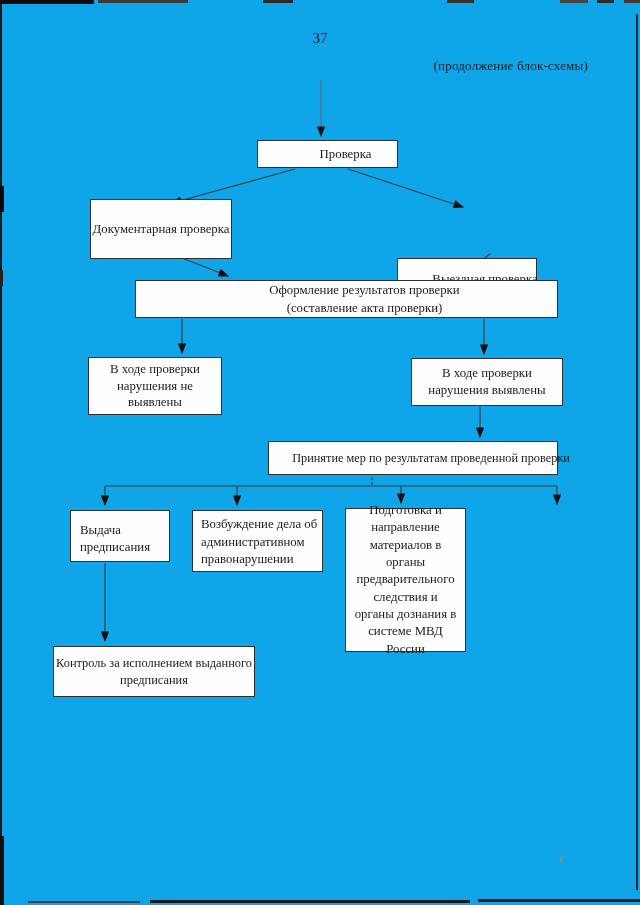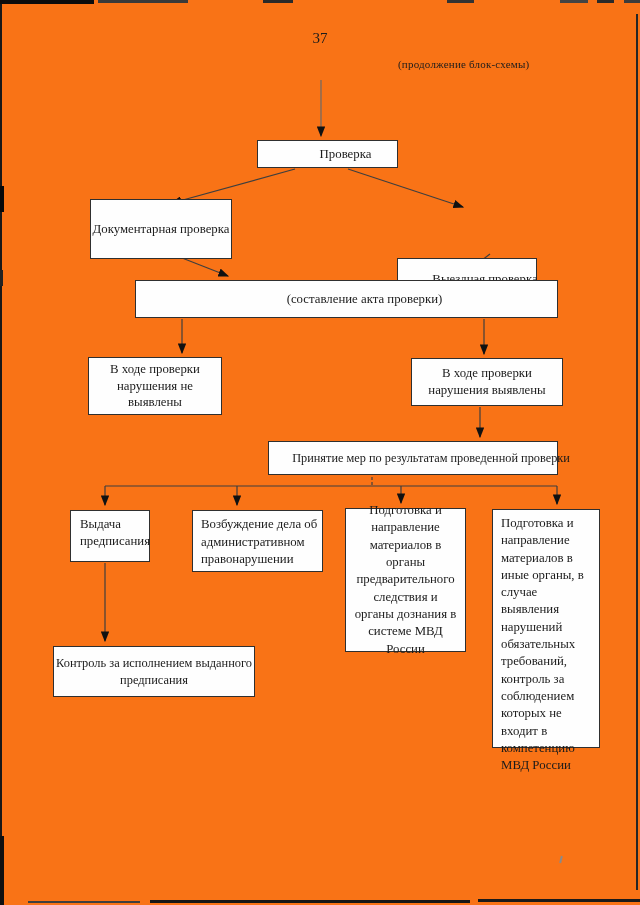--- a/index.html
+++ b/index.html
@@ -4,41 +4,41 @@
 <style>
   * { margin:0; padding:0; box-sizing:border-box; }
   html,body { background:#ffffff; }
   body {
     width:640px; height:905px;
     font-family:"Liberation Serif","DejaVu Serif",serif;
     color:#1c1c1c;
   }
   .page {
     position:relative; width:640px; height:905px;
-    background:#f97316; overflow:hidden;
+    background:#0ea5e9; overflow:hidden;
   }
   .txt { position:absolute; }
   .page-number { left:300px; top:30px; width:40px; text-align:center; font-size:15px; }
-  .note { left:398px; top:58px; width:190px; text-align:left; font-size:11px; letter-spacing:0.2px; }
+  .note { left:398px; top:58px; width:190px; text-align:right; font-size:13px; letter-spacing:0.2px; }
 
   .node {
     position:absolute; border:1.6px solid #2f2f2f; background:#fefefe;
     font-size:12.8px; line-height:17px; color:#1b1b1b;
   }
   .c { display:flex; flex-direction:column; align-items:center; justify-content:center; text-align:center; }
   .nowrap { white-space:nowrap;padding-left:36px; }
 
   .n-proverka      { left:257px; top:140px; width:141px; height:28px; }
   .n-dokument      { left:90px;  top:199px; width:142px; height:60px; }
   .n-vyezd         { left:397px; top:210px; width:140px; height:43px;margin-top:48px; }
   .n-oformlenie    { left:135px; top:280px; width:423px; height:38px; line-height:18px; }
   .n-nevyyavleny   { left:88px;  top:357px; width:134px; height:58px; line-height:16.5px; }
   .n-vyyavleny     { left:411px; top:358px; width:152px; height:48px;text-align:center; }
   .n-prinyatie     { left:268px; top:441px; width:290px; height:34px; font-size:12.3px; }
-  .n-vydacha       { left:70px;  top:510px; width:80px; height:52px; padding:5px 3px 0 9px; }
+  .n-vydacha       { left:70px;  top:510px; width:100px; height:52px; padding:11px 3px 0 9px; }
   .n-vozbuzhdenie  { left:192px; top:510px; width:131px; height:62px; padding:5px 3px 4px 8px; line-height:17.5px; }
   .n-mvd           { left:345px; top:508px; width:121px; height:144px; padding:2px 8px; line-height:17.3px; }
   .n-inye          { left:492px; top:509px; width:108px; height:239px; padding:5px 1px 0 8px; line-height:17.3px; }
   .n-kontrol       { left:45px;  top:646px; width:202px; height:51px; font-size:12.4px;margin-left:8px; }
 
   .connectors { position:absolute; left:0; top:0; pointer-events:none; }
 
   
   .art { position:absolute; background:#141414; }
   .a-left   { left:0; top:0; width:2px; height:905px; background:#181818; }
@@ -97,20 +97,21 @@
 
   <div class="node c n-dokument">
     <span>Документарная проверка</span>
   </div>
 
   <div class="node c n-vyezd">
     <span class="nowrap">Выездная проверка</span>
   </div>
 
   <div class="node c n-oformlenie">
+    <span class="nowrap">Оформление результатов проверки</span>
     <span class="nowrap">(составление акта проверки)</span>
   </div>
 
   <div class="node c n-nevyyavleny">
     <span>В ходе проверки нарушения не выявлены</span>
   </div>
 
   <div class="node c n-vyyavleny">
     <span>В ходе проверки нарушения выявлены</span>
   </div>
@@ -124,23 +125,20 @@
   </div>
 
   <div class="node n-vozbuzhdenie">
     <span>Возбуждение дела об административном правонарушении</span>
   </div>
 
   <div class="node c n-mvd">
     <span>Подготовка и направление материалов в органы предварительного следствия и органы дознания в системе МВД России</span>
   </div>
 
-  <div class="node n-inye">
-    <span>Подготовка и направление материалов в иные органы, в случае выявления нарушений обязательных требований, контроль за соблюдением которых не входит в компетенцию МВД России</span>
-  </div>
 
   <div class="node c n-kontrol">
     <span>Контроль за исполнением выданного предписания</span>
   </div>
 
   <div class="art a-left"></div>
   <div class="art a-lb1"></div>
   <div class="art a-lb2"></div>
   <div class="art a-lb3"></div>
   <div class="art a-right"></div>

